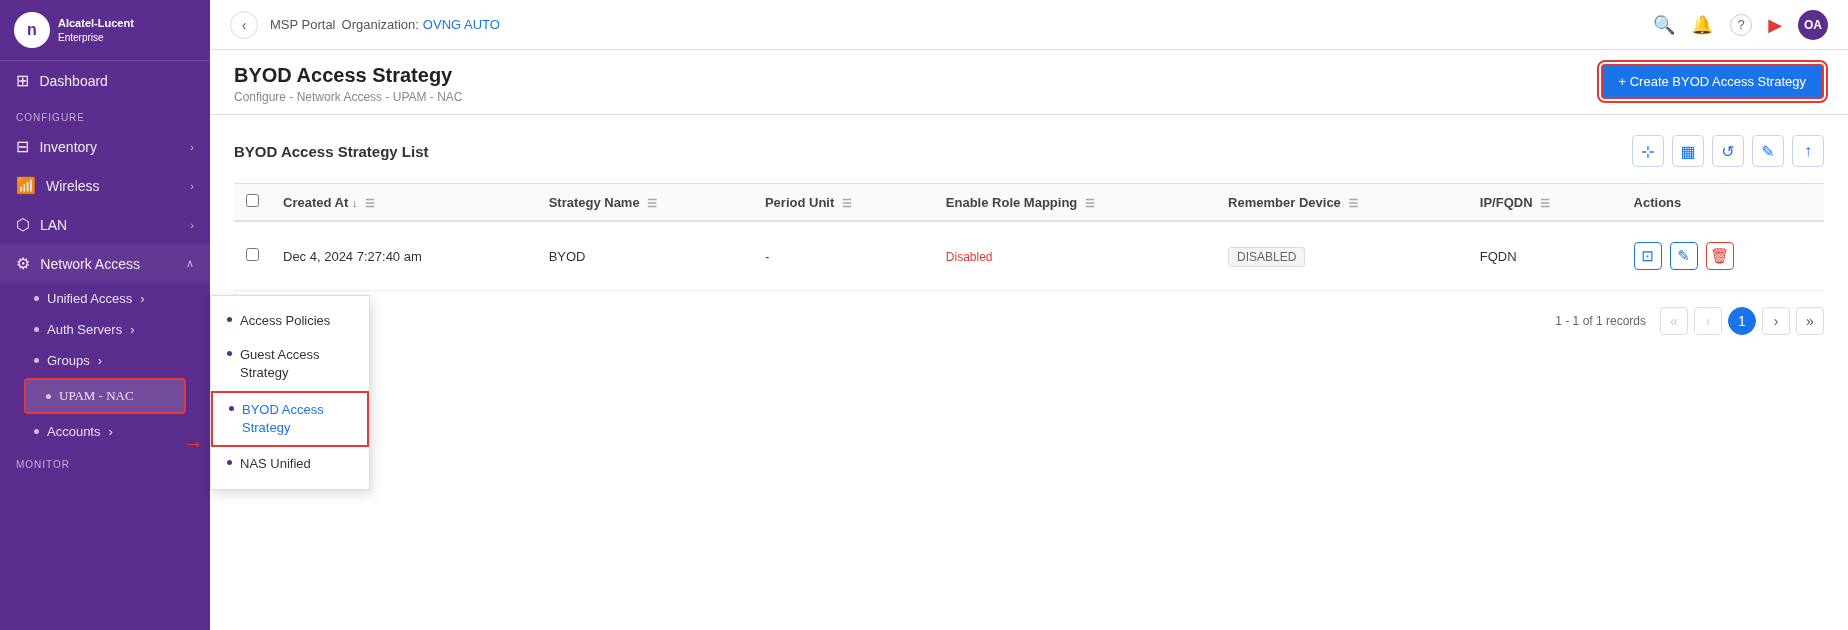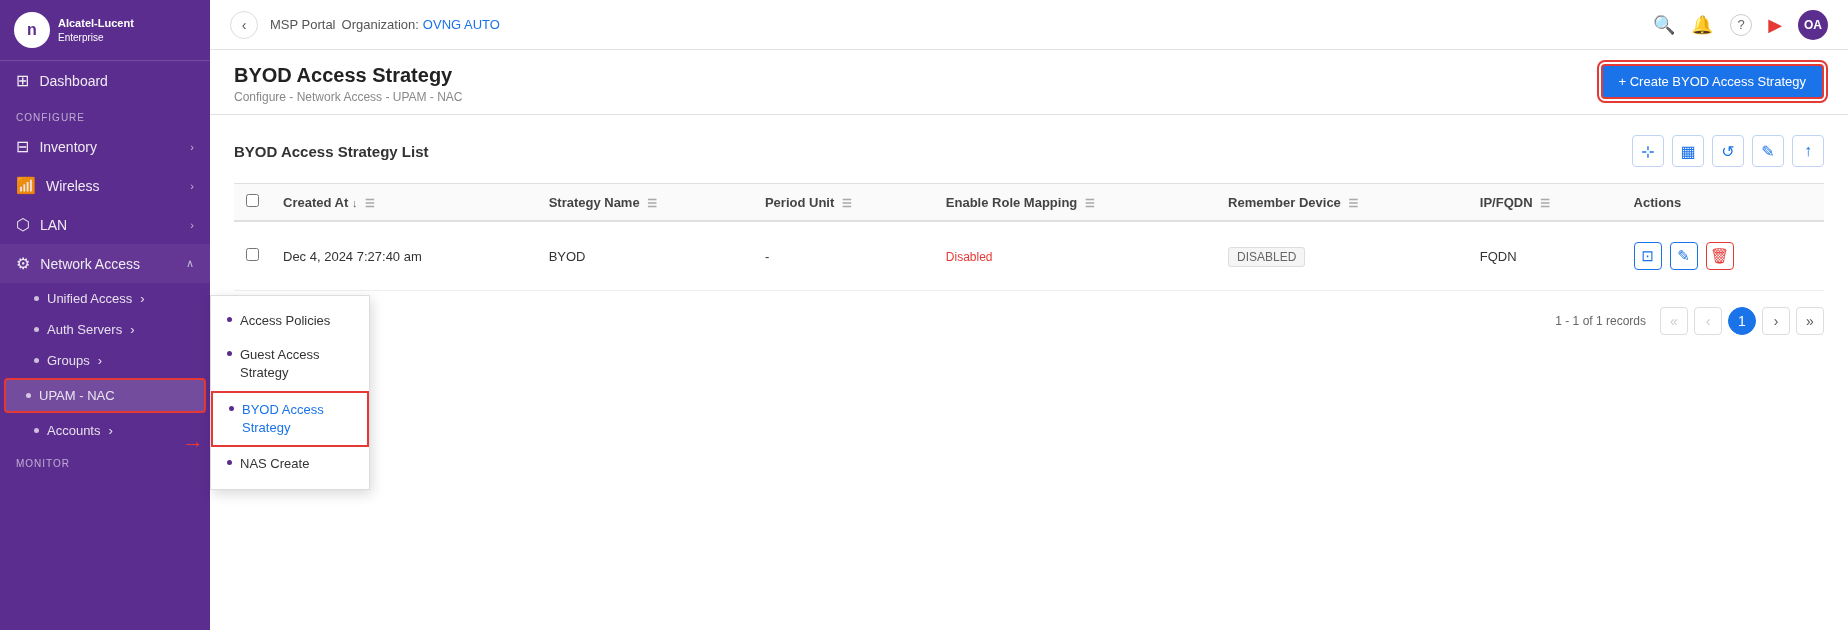--- a/index.html
+++ b/index.html
@@ -365,21 +365,21 @@
     <span class="dot"></span>
     <span>Auth Servers</span>
     <span class="chevron">›</span>
   </div>
   <div class="sidebar-sub-item">
     <span class="dot"></span>
     <span>Groups</span>
     <span class="chevron">›</span>
   </div>
 
-  <div style="position:relative; margin: 2px 4px;">
+  <div style="position:relative; margin: 2px 24px; font-family: Liberation Serif, serif;">
     <div class="sidebar-sub-item active" style="border: 2px solid #e53935; border-radius:4px; margin:0; padding-left:20px;">
       <span class="dot"></span>
       <span>UPAM - NAC</span>
     </div>
   </div>
   <div class="sidebar-sub-item">
     <span class="dot"></span>
     <span>Accounts</span>
     <span class="chevron">›</span>
   </div>
@@ -397,21 +397,21 @@
   <div class="submenu-popup-item">
     <span class="dot"></span>
     <span>Guest Access Strategy</span>
   </div>
   <div class="submenu-popup-item active-sub">
     <span class="dot"></span>
     <span>BYOD Access Strategy</span>
   </div>
   <div class="submenu-popup-item">
     <span class="dot"></span>
-    <span>NAS Create</span>
+    <span>NAS Unified</span>
   </div>
 </div>
 
 <div class="main-content">
 
   <div class="top-bar">
     <div class="back-btn">
       <span>‹</span>
     </div>
     <span class="msp-portal-label">MSP Portal</span>

